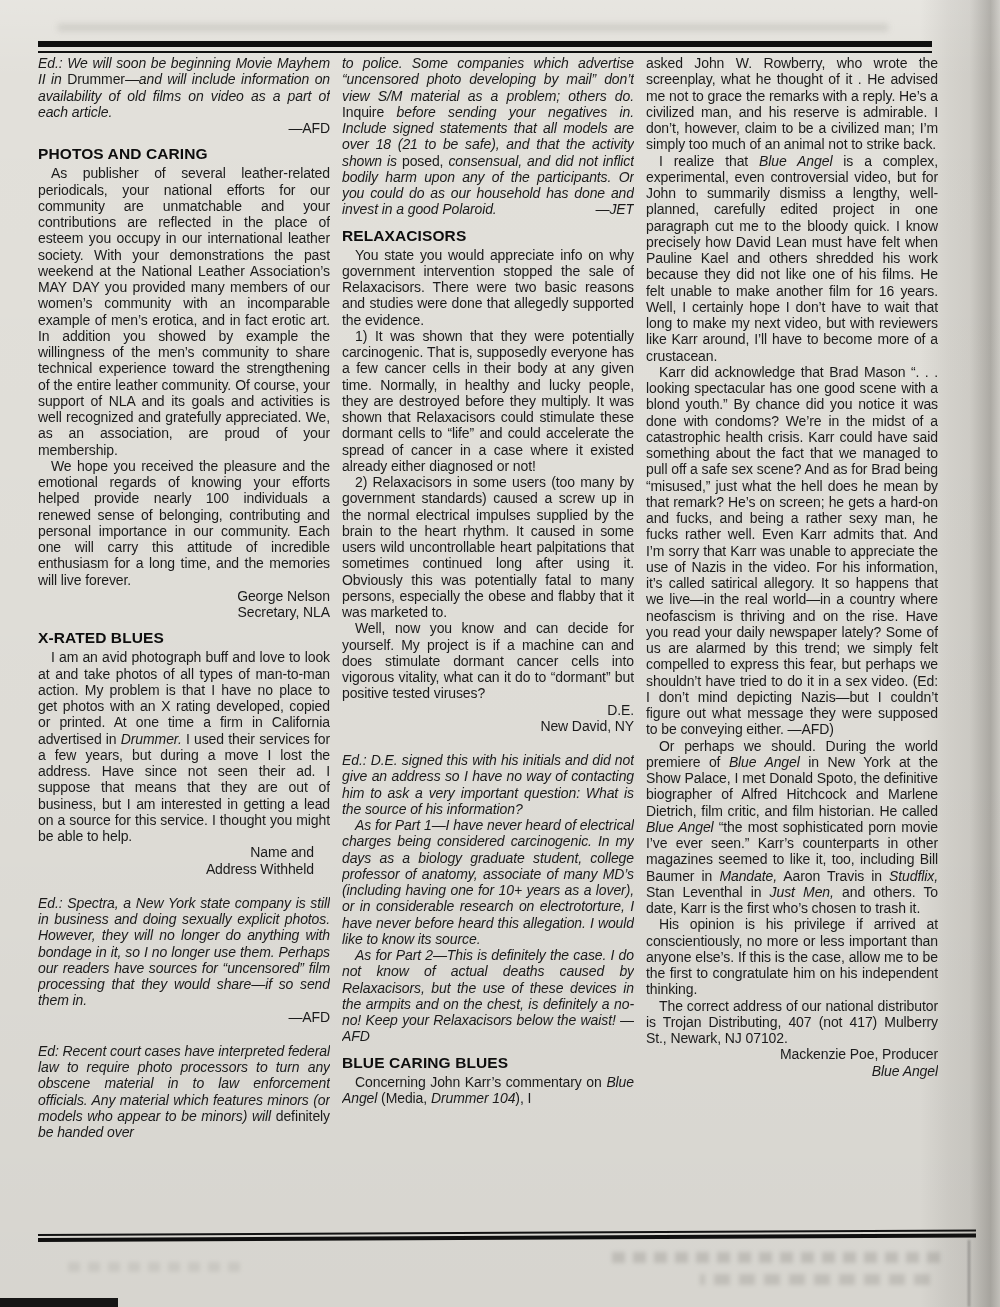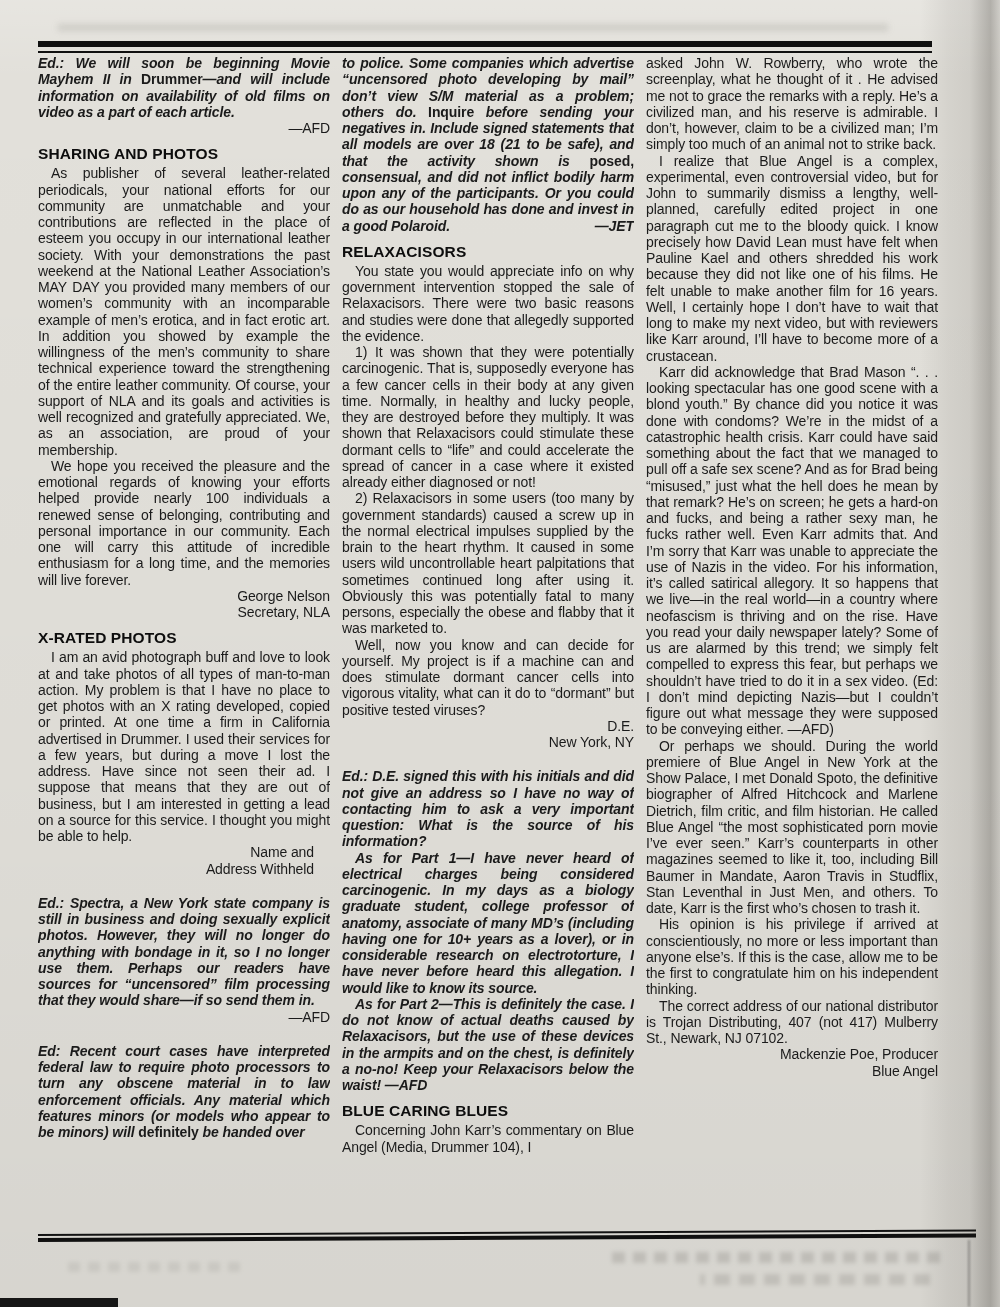--- a/index.html
+++ b/index.html
@@ -31,27 +31,27 @@
   .rule-top-thin  { position:absolute; left:38px; top:51px; width:894px; height:2px; background:#101010; }
   .rule-bottom { position:absolute; left:38px; top:1234px; width:938px; transform:rotate(-0.28deg); transform-origin:left center; }
   .rule-bottom .thin  { height:2px; background:#131313; margin-bottom:2px; }
   .rule-bottom .thick { height:4px; background:#101010; }
 
   .columns { position:absolute; left:38px; top:55px; width:900px; height:1178px; display:flex; gap:12px; }
   .col { flex:1; overflow:hidden; font-size:14px; line-height:16.25px; letter-spacing:-0.1px; }
 
   .para { text-align:justify; }
   .para.indent { text-indent:13px; }
-  .para.it { font-style:italic;font-weight:bold; }
+  .para.it { font-style:italic; }
   .para.mt { margin-top:18px; }
   .heading { font-size:15.5px; line-height:17px; font-weight:700; font-style:normal;
              margin:9px 0 3px 0; letter-spacing:.1px; text-align:left; color:#0d0d0d; }
   .sig { text-align:right; }
   .sig.inset { padding-right:16px; }
-  .em { }
+  .em { font-style:italic; }
   .up { font-style:normal; }
   .fr { float:right; }
 
   .ghost { position:absolute; opacity:.5; filter:blur(2px); transform:scaleX(-1); }
   .ghost.g1 { left:610px; top:1252px; width:330px; height:11px;
     background:repeating-linear-gradient(90deg, rgba(120,117,110,.5) 0 13px, rgba(0,0,0,0) 13px 21px); }
   .ghost.g2 { left:700px; top:1274px; width:230px; height:11px;
     background:repeating-linear-gradient(90deg, rgba(120,117,110,.45) 0 16px, rgba(0,0,0,0) 16px 25px); }
   .ghost.g3 { left:60px; top:1262px; width:180px; height:10px; opacity:.3;
     background:repeating-linear-gradient(90deg, rgba(120,117,110,.45) 0 12px, rgba(0,0,0,0) 12px 20px); }
@@ -63,49 +63,49 @@
   <div class="top-smudge"></div>
   <div class="rule-top-thick"></div>
   <div class="rule-top-thin"></div>
 
   <div class="columns" id="columns">
       <div class="col">
         <p class="para it"><span class="">Ed.: We will soon be beginning Movie Mayhem II in </span><span class="up">Drummer</span><span class="">—and will include information on availability of old films on video as a part of each article.</span></p>
         <div class="sig it">
           <div class="">—AFD</div>
         </div>
-        <div class="heading">SHARING AND PHOTOS</div>
+        <div class="heading">PHOTOS AND CARING</div>
         <p class="para indent"><span class="">As publisher of several leather-related periodicals, your national efforts for our community are unmatchable and your contributions are reflected in the place of esteem you occupy in our international leather society. With your demonstrations the past weekend at the National Leather Association’s MAY DAY you provided many members of our women’s community with an incomparable example of men’s erotica, and in fact erotic art. In addition you showed by example the willingness of the men’s community to share technical experience toward the strengthening of the entire leather community. Of course, your support of NLA and its goals and activities is well recognized and gratefully appreciated. We, as an association, are proud of your membership.</span></p>
         <p class="para indent"><span class="">We hope you received the pleasure and the emotional regards of knowing your efforts helped provide nearly 100 individuals a renewed sense of belonging, contributing and personal importance in our community. Each one will carry this attitude of incredible enthusiasm for a long time, and the memories will live forever.</span></p>
         <div class="sig">
           <div class="">George Nelson</div>
           <div class="">Secretary, NLA</div>
         </div>
-        <div class="heading">X-RATED PHOTOS</div>
+        <div class="heading">X-RATED BLUES</div>
         <p class="para indent"><span class="">I am an avid photograph buff and love to look at and take photos of all types of man-to-man action. My problem is that I have no place to get photos with an X rating developed, copied or printed. At one time a firm in California advertised in </span><span class="em">Drummer.</span><span class=""> I used their services for a few years, but during a move I lost the address. Have since not seen their ad. I suppose that means that they are out of business, but I am interested in getting a lead on a source for this service. I thought you might be able to help.</span></p>
         <div class="sig inset">
           <div class="">Name and</div>
           <div class="">Address Withheld</div>
         </div>
         <p class="para it mt"><span class="">Ed.: Spectra, a New York state company is still in business and doing sexually explicit photos. However, they will no longer do anything with bondage in it, so I no longer use them. Perhaps our readers have sources for “uncensored” film processing that they would share—if so send them in.</span></p>
         <div class="sig it">
           <div class="">—AFD</div>
         </div>
         <p class="para it mt"><span class="">Ed: Recent court cases have interpreted federal law to require photo processors to turn any obscene material in to law enforcement officials. Any material which features minors (or models who appear to be minors) will </span><span class="up">definitely</span><span class=""> be handed over</span></p>
       </div>
       <div class="col">
         <p class="para it"><span class="">to police. Some companies which advertise “uncensored photo developing by mail” don’t view S/M material as a problem; others do. </span><span class="up">Inquire</span><span class=""> before sending your negatives in. Include signed statements that all models are over 18 (21 to be safe), and that the activity shown is </span><span class="up">posed,</span><span class=""> consensual, and did not inflict bodily harm upon any of the participants. Or you could do as our household has done and invest in a good Polaroid.</span><span class=" fr">—JET</span></p>
         <div class="heading">RELAXACISORS</div>
         <p class="para indent"><span class="">You state you would appreciate info on why government intervention stopped the sale of Relaxacisors. There were two basic reasons and studies were done that allegedly supported the evidence.</span></p>
         <p class="para indent"><span class="">1) It was shown that they were potentially carcinogenic. That is, supposedly everyone has a few cancer cells in their body at any given time. Normally, in healthy and lucky people, they are destroyed before they multiply. It was shown that Relaxacisors could stimulate these dormant cells to “life” and could accelerate the spread of cancer in a case where it existed already either diagnosed or not!</span></p>
         <p class="para indent"><span class="">2) Relaxacisors in some users (too many by government standards) caused a screw up in the normal electrical impulses supplied by the brain to the heart rhythm. It caused in some users wild uncontrollable heart palpitations that sometimes continued long after using it. Obviously this was potentially fatal to many persons, especially the obese and flabby that it was marketed to.</span></p>
         <p class="para indent"><span class="">Well, now you know and can decide for yourself. My project is if a machine can and does stimulate dormant cancer cells into vigorous vitality, what can it do to “dormant” but positive tested viruses?</span></p>
         <div class="sig">
           <div class="">D.E.</div>
-          <div class="">New York, NY</div>
+          <div class="">New David, NY</div>
         </div>
         <p class="para it mt"><span class="">Ed.: D.E. signed this with his initials and did not give an address so I have no way of contacting him to ask a very important question: What is the source of his information?</span></p>
         <p class="para indent it"><span class="">As for Part 1—I have never heard of electrical charges being considered carcinogenic. In my days as a biology graduate student, college professor of anatomy, associate of many MD’s (including having one for 10+ years as a lover), or in considerable research on electrotorture, I have never before heard this allegation. I would like to know its source.</span></p>
         <p class="para indent it"><span class="">As for Part 2—This is definitely the case. I do not know of actual deaths caused by Relaxacisors, but the use of these devices in the armpits and on the chest, is definitely a no-no! Keep your Relaxacisors below the waist! —AFD</span></p>
         <div class="heading">BLUE CARING BLUES</div>
         <p class="para indent"><span class="">Concerning John Karr’s commentary on </span><span class="em">Blue Angel</span><span class=""> (Media, </span><span class="em">Drummer 104</span><span class="">), I</span></p>
       </div>
       <div class="col">
         <p class="para"><span class="">asked John W. Rowberry, who wrote the screenplay, what he thought of it . He advised me not to grace the remarks with a reply. He’s a civilized man, and his reserve is admirable. I don’t, however, claim to be a civilized man; I’m simply too much of an animal not to strike back.</span></p>
         <p class="para indent"><span class="">I realize that </span><span class="em">Blue Angel</span><span class=""> is a complex, experimental, even controversial video, but for John to summarily dismiss a lengthy, well-planned, carefully edited project in one paragraph cut me to the bloody quick. I know precisely how David Lean must have felt when Pauline Kael and others shredded his work because they did not like one of his films. He felt unable to make another film for 16 years. Well, I certainly hope I don’t have to wait that long to make my next video, but with reviewers like Karr around, I’ll have to become more of a crustacean.</span></p>

